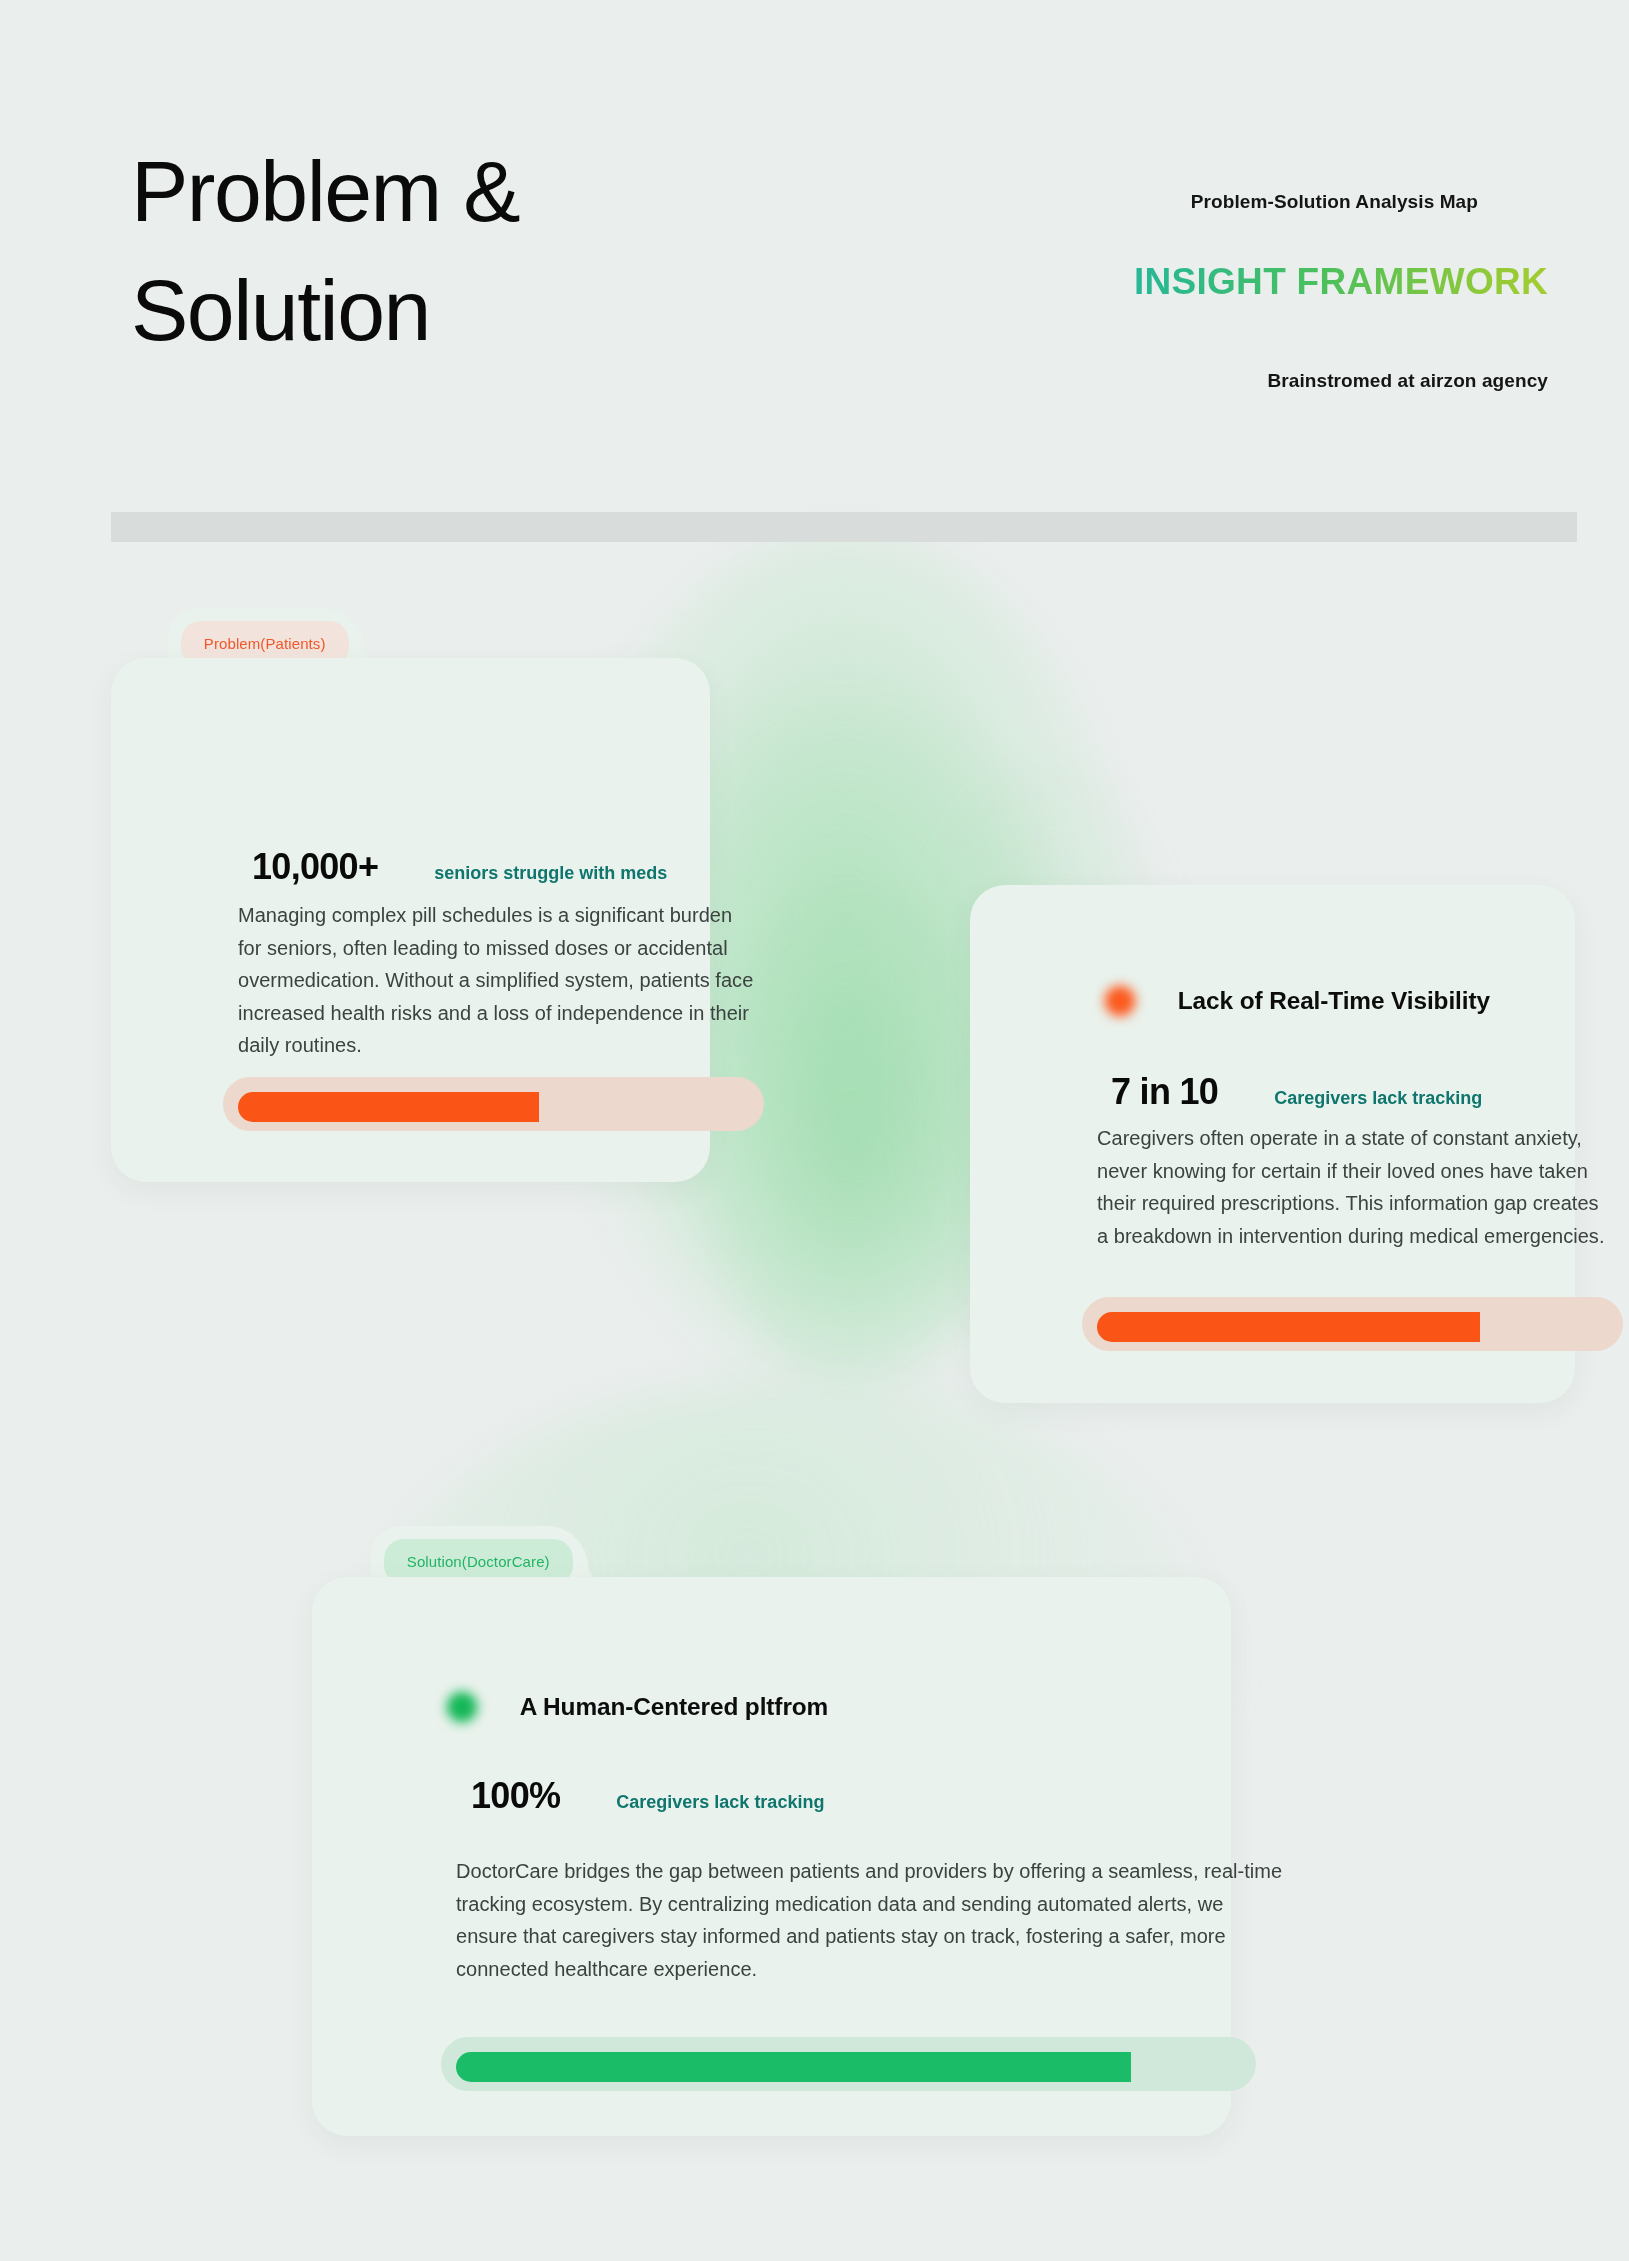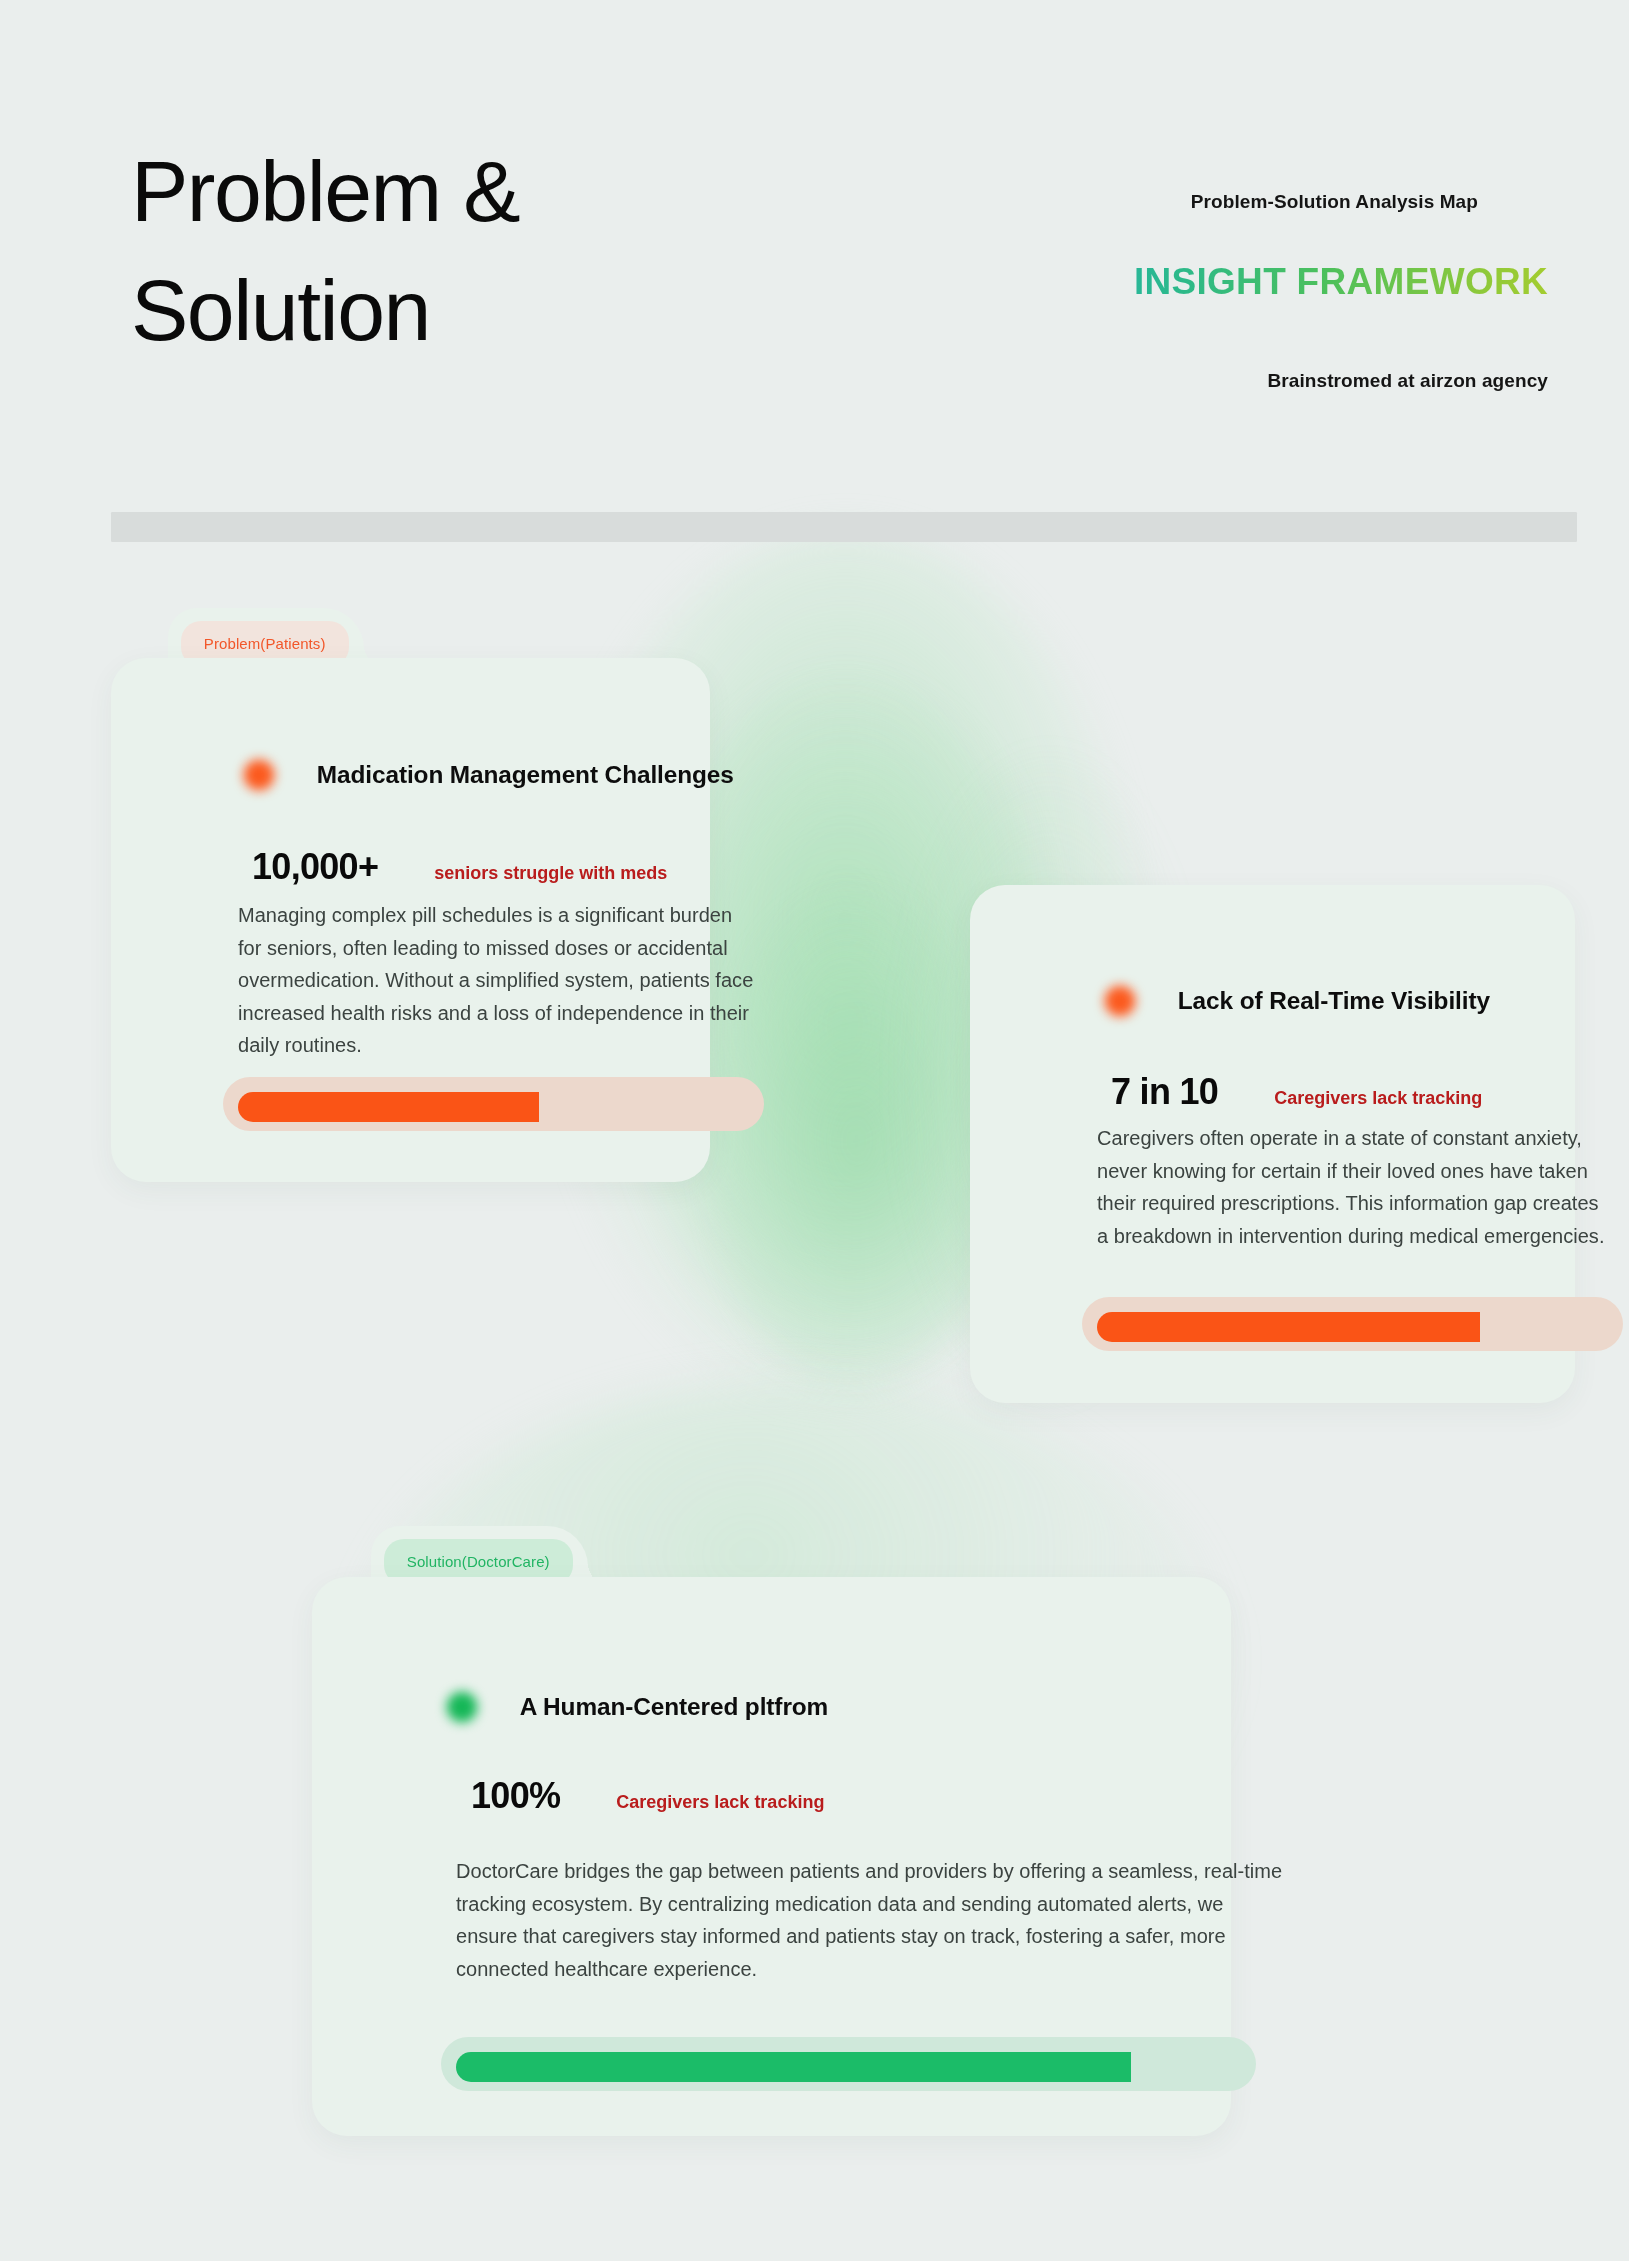--- a/index.html
+++ b/index.html
@@ -244,21 +244,21 @@
   .stat-value {
     font-size: 36px;
     font-weight: 700;
     color: #0a0a0a;
     letter-spacing: -0.7px;
     white-space: nowrap;
   }
   .stat-label {
     font-size: 18px;
     font-weight: 700;
-    color: #b91c1c;
+    color: #0f766e;
     letter-spacing: 0px;
     white-space: nowrap;
   }
 
   .card-body {
     position: absolute;
     font-size: 20px;
     line-height: 1.63;
     color: #3b4340;
     letter-spacing: 0.03px;
@@ -323,24 +323,20 @@
     <div class="divider"></div>
   </div>
 
   <div class="tab-wrap" id="tab-1">
     <div class="tab-plate">
       <div class="tab-badge problem">Problem(Patients)</div>
     </div>
   </div>
   <div class="card" id="card-1">
     <div class="card-inner">
-      <div class="card-head">
-        <span class="dot orange"></span>
-        <span class="card-heading">Madication Management Challenges</span>
-      </div>
       <div class="stat-row">
         <span class="stat-value">10,000+</span>
         <span class="stat-label">seniors struggle with meds</span>
       </div>
       <p class="card-body">Managing complex pill schedules is a significant burden for seniors, often leading to missed doses or accidental overmedication. Without a simplified system, patients face increased health risks and a loss of independence in their daily routines.</p>
       <div class="bar orange">
         <div class="bar-fill" style="width: 59%;"></div>
       </div>
     </div>
   </div>

